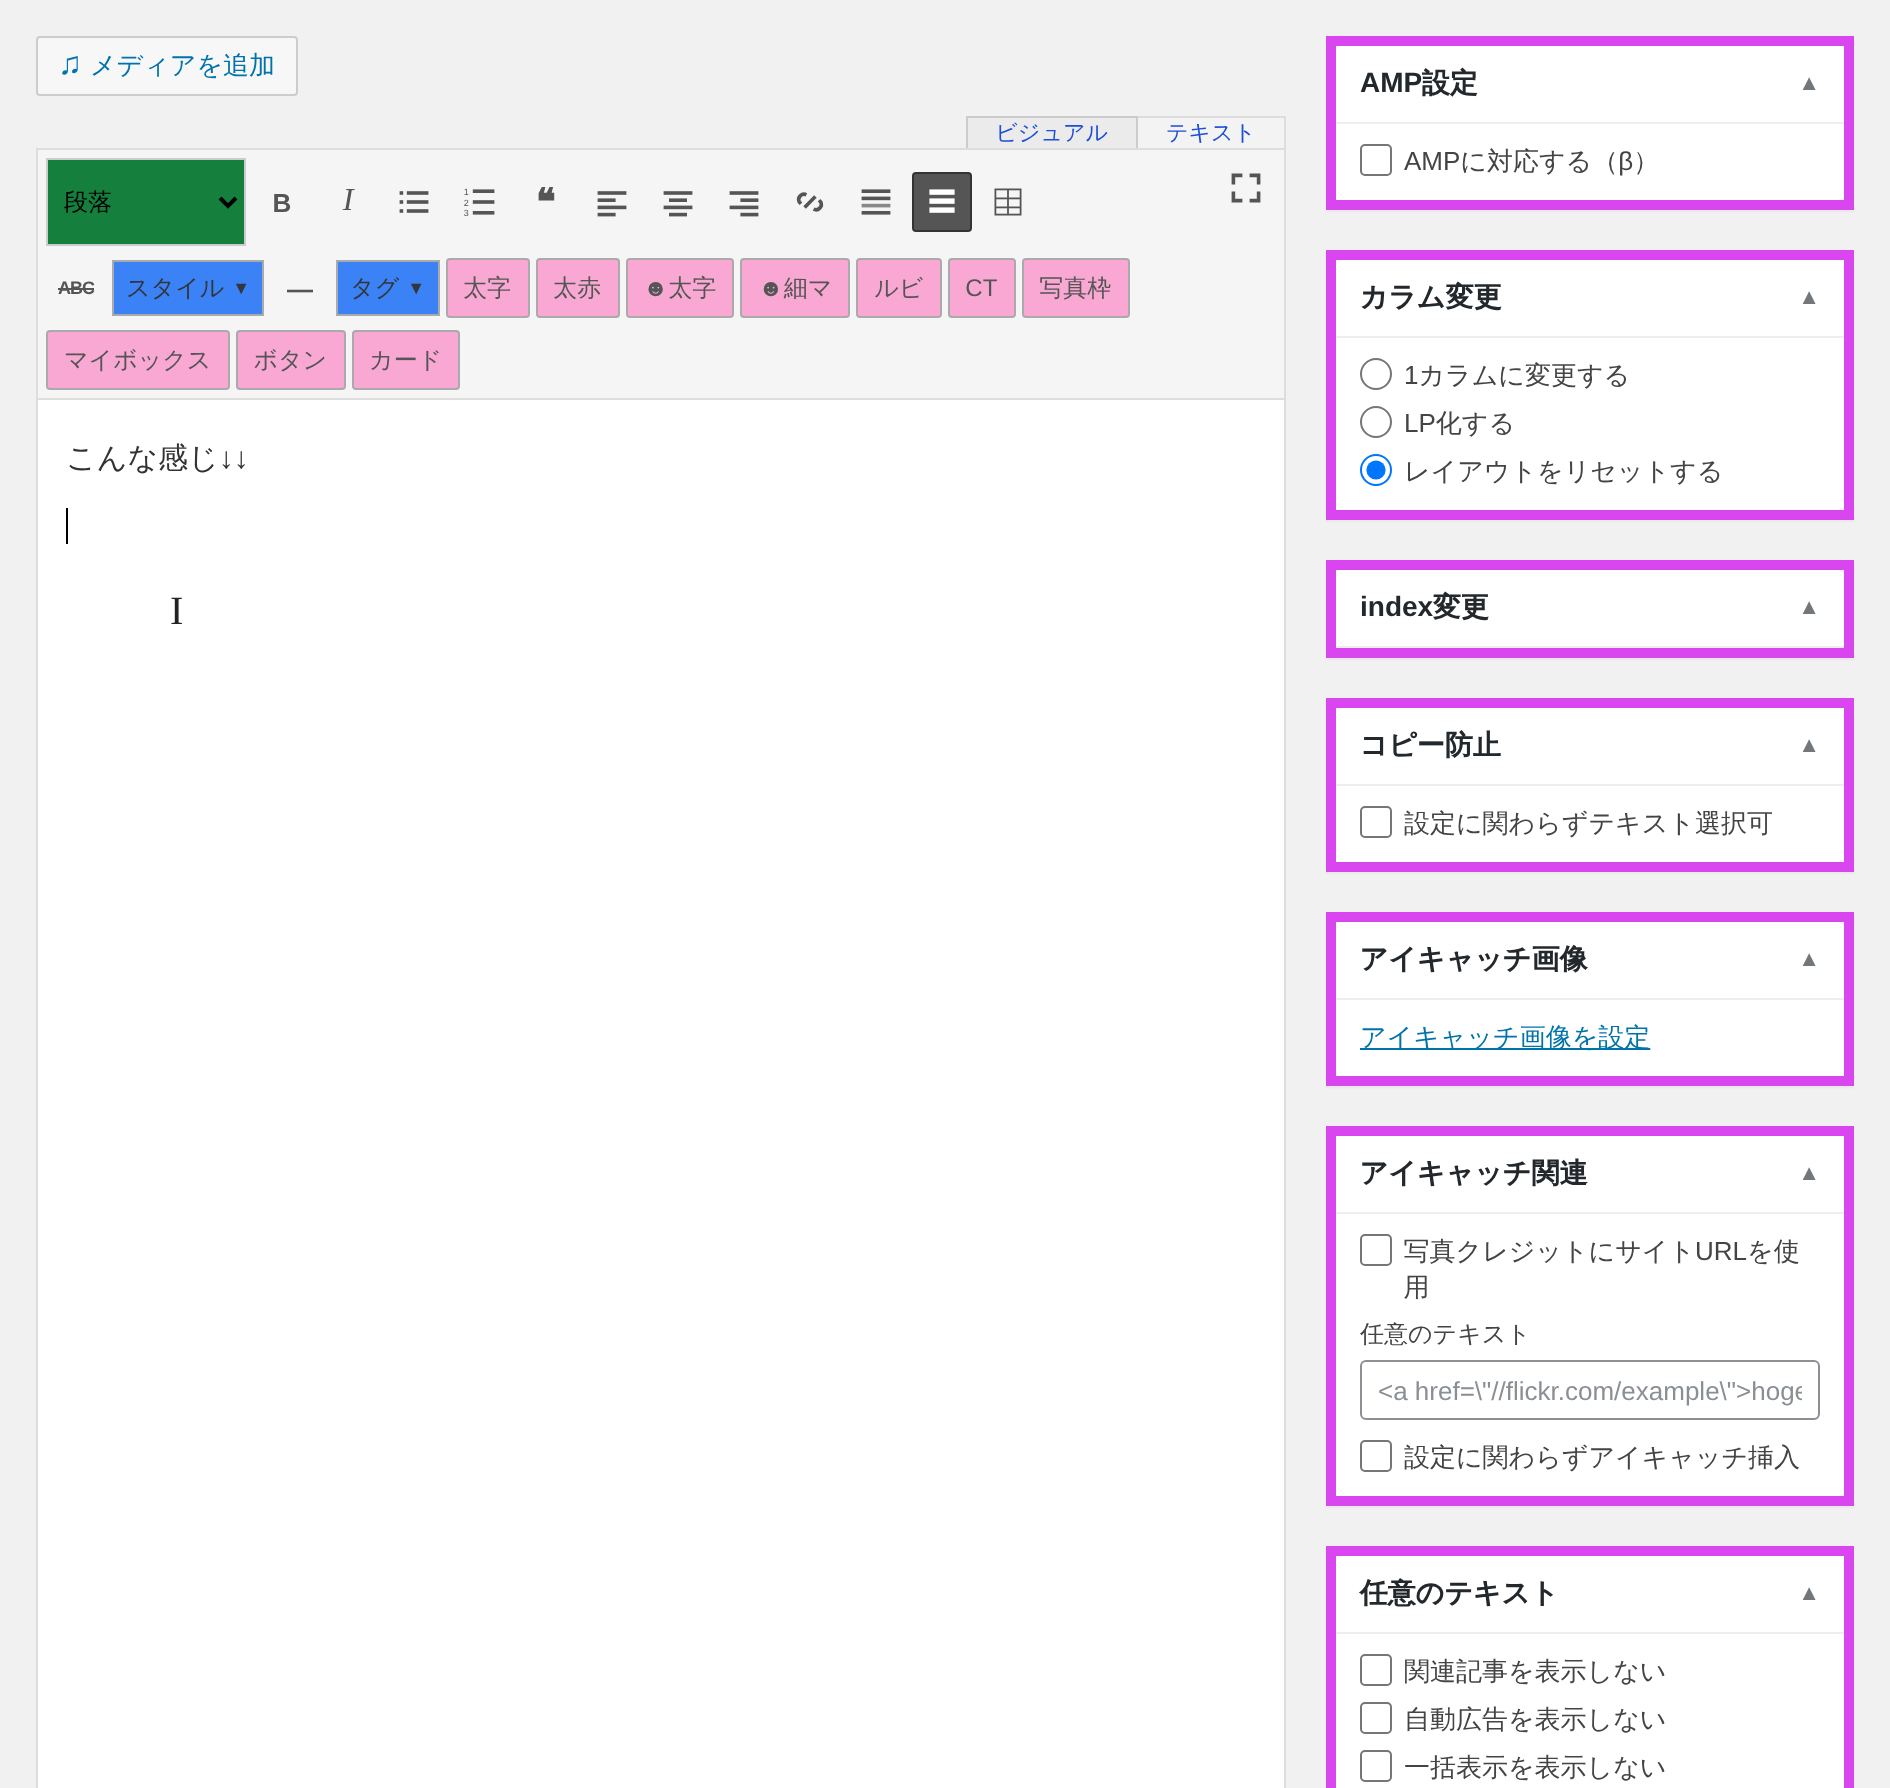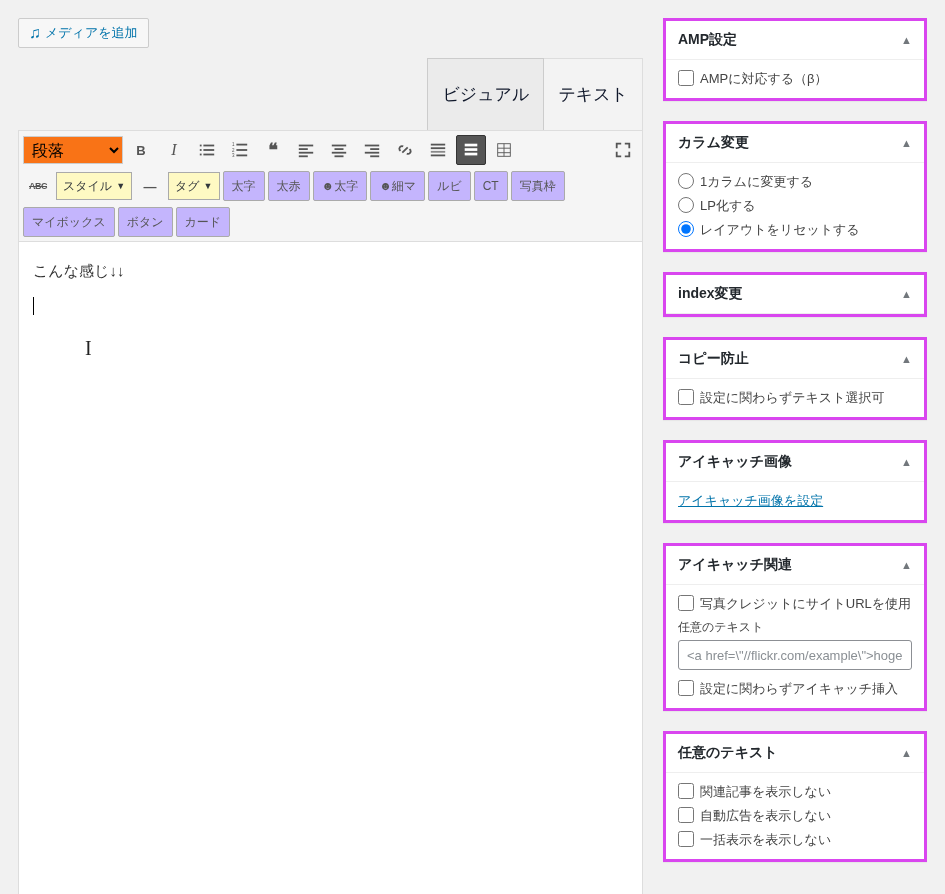--- a/index.html
+++ b/index.html
@@ -7,42 +7,42 @@
   .container { display: flex; gap: 20px; padding: 0 0 0 0; }
   .main-col { flex: 1; min-width: 0; padding: 18px 0 0 18px; }
   .sidebar { width: 282px; padding-top: 18px; padding-right: 18px; display: flex; flex-direction: column; gap: 20px; }
 
   
   .media-btn { display: inline-flex; align-items: center; gap: 4px; background: #f7f7f7; border: 1px solid #ccc; border-radius: 2px; color: #0073aa; padding: 5px 10px; font-size: 13px; cursor: pointer; }
   .media-icon { font-size: 16px; line-height: 1; }
 
   .editor-wrap { margin-top: 10px; }
   .editor-tabs { display: flex; justify-content: flex-end; }
-  .editor-tab { padding: 24px 14px; border: 1px solid #ddd; border-bottom: none; background: #f3f3f3; color: #0f172a; cursor: pointer; font-size: 17px; }
+  .editor-tab { padding: 0 14px; border: 1px solid #ddd; border-bottom: none; background: #f3f3f3; color: #1d4ed8; cursor: pointer; font-size: 11px; }
   .editor-tab.active { background: #ebebeb; border-color: #ccc; }
   .editor-tab + .editor-tab { border-left: none; }
 
   .toolbar { border: 1px solid #ddd; background: #f5f5f5; padding: 4px; display: flex; flex-wrap: wrap; gap: 3px 3px; align-items: center; position: relative; }
-  .toolbar select { height: 28px; border: 1px solid #ccc; background: #f97316; font-size: 16px; padding: 0 4px; }
+  .toolbar select { height: 44px; border: 1px solid #ccc; background: #15803d; font-size: 12px; padding: 0 4px; }
   .tbtn { min-width: 30px; height: 30px; border: 1px solid transparent; background: transparent; cursor: pointer; display: inline-flex; align-items: center; justify-content: center; color: #555; border-radius: 2px; padding: 0 4px; font-size: 13px; }
-  .tbtn.boxed { border: 1px solid #aaa; background: #c4b5fd; font-size: 12px; padding: 0 8px; }
+  .tbtn.boxed { border: 1px solid #aaa; background: #f9a8d4; font-size: 12px; padding: 0 8px; }
   .tbtn.accent { background: #555; color: #fff; border-color: #333; }
   .tbtn svg { width: 18px; height: 18px; fill: currentColor; }
   .tbtn.abc { font-size: 9px; font-weight: bold; letter-spacing: -0.5px; text-decoration: line-through; }
-  .dropdown-btn { border: 1px solid #aaa; background: #fef9c3; height: 28px; padding: 0 6px; display: inline-flex; align-items: center; font-size: 12px; cursor: pointer; }
+  .dropdown-btn { border: 1px solid #aaa; background: #3b82f6; height: 28px; padding: 0 6px; display: inline-flex; align-items: center; font-size: 12px; cursor: pointer; }
   .dropdown-btn .caret { margin-left: 4px; font-size: 9px; }
   .fs-btn { position: absolute; right: 4px; top: 4px; }
 
   .editor-body { border: 1px solid #ddd; border-top: none; background: #fff; height: 700px; padding: 20px 14px; font-size: 15px; color: #333; position: relative; }
   .editor-body p { margin-bottom: 1em; }
   .cursor-area { display: inline-block; border-left: 1px solid #000; height: 18px; vertical-align: middle; }
   .caret-visual { position: absolute; left: 66px; top: 95px; font-family: serif; font-size: 20px; color: #222; }
 
   
-  .panel { border: 3px solid #d946ef; background: #fff; box-shadow: 0 1px 1px rgba(0,0,0,.04); }
+  .panel { border: 5px solid #d946ef; background: #fff; box-shadow: 0 1px 1px rgba(0,0,0,.04); }
   .panel-head { display: flex; justify-content: space-between; align-items: center; padding: 10px 12px; border-bottom: 1px solid #eee; cursor: pointer; }
   .panel-head h3 { font-size: 14px; font-weight: 600; color: #23282d; }
   .collapse-icon { color: #72777c; font-size: 11px; }
   .panel-body { padding: 10px 12px; font-size: 13px; color: #444; }
   .panel-body label { display: flex; align-items: flex-start; gap: 6px; margin-bottom: 6px; cursor: pointer; }
   .panel-body label:last-child { margin-bottom: 0; }
   .panel-body input[type=checkbox], .panel-body input[type=radio] { width: 16px; height: 16px; cursor: pointer; }
   .panel-body select { width: 140px; height: 30px; border: 1px solid #7e8993; border-radius: 3px; background: #fff; padding: 0 8px; font-size: 13px; color: #32373c; }
   .panel-body a { color: #0073aa; text-decoration: underline; }
   .field-label { font-size: 12px; color: #444; margin-bottom: 4px; display: block; }

